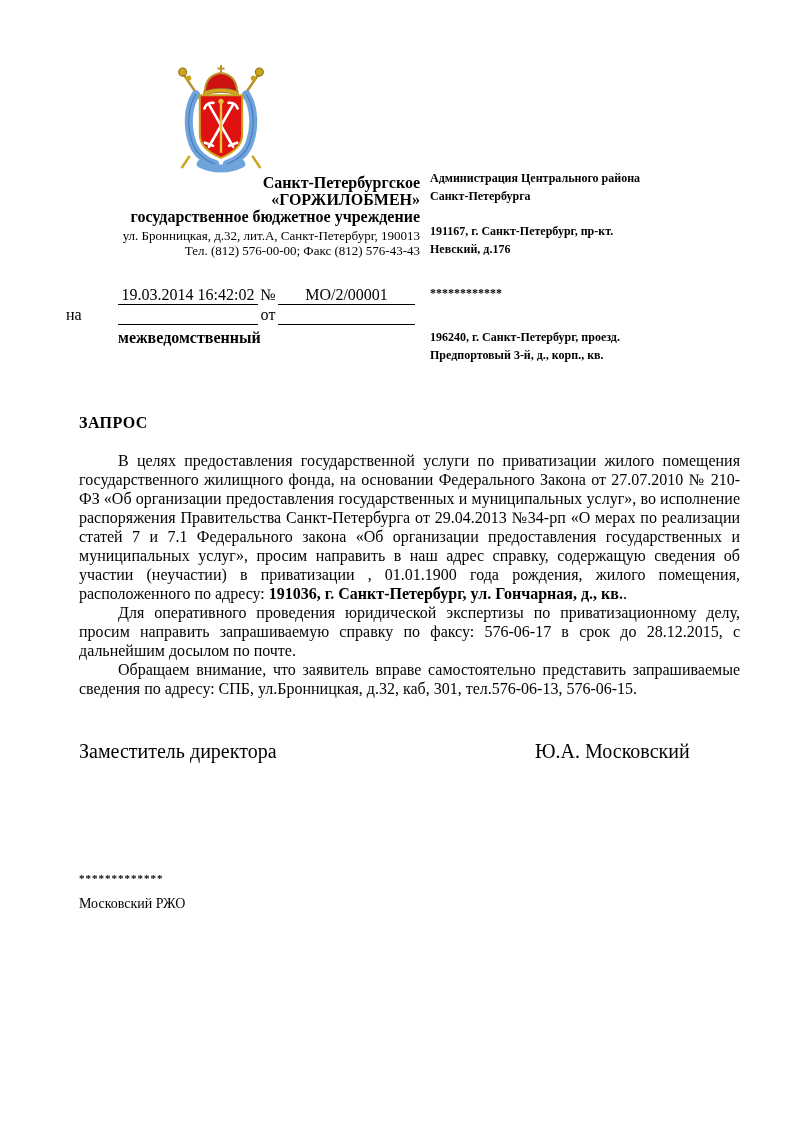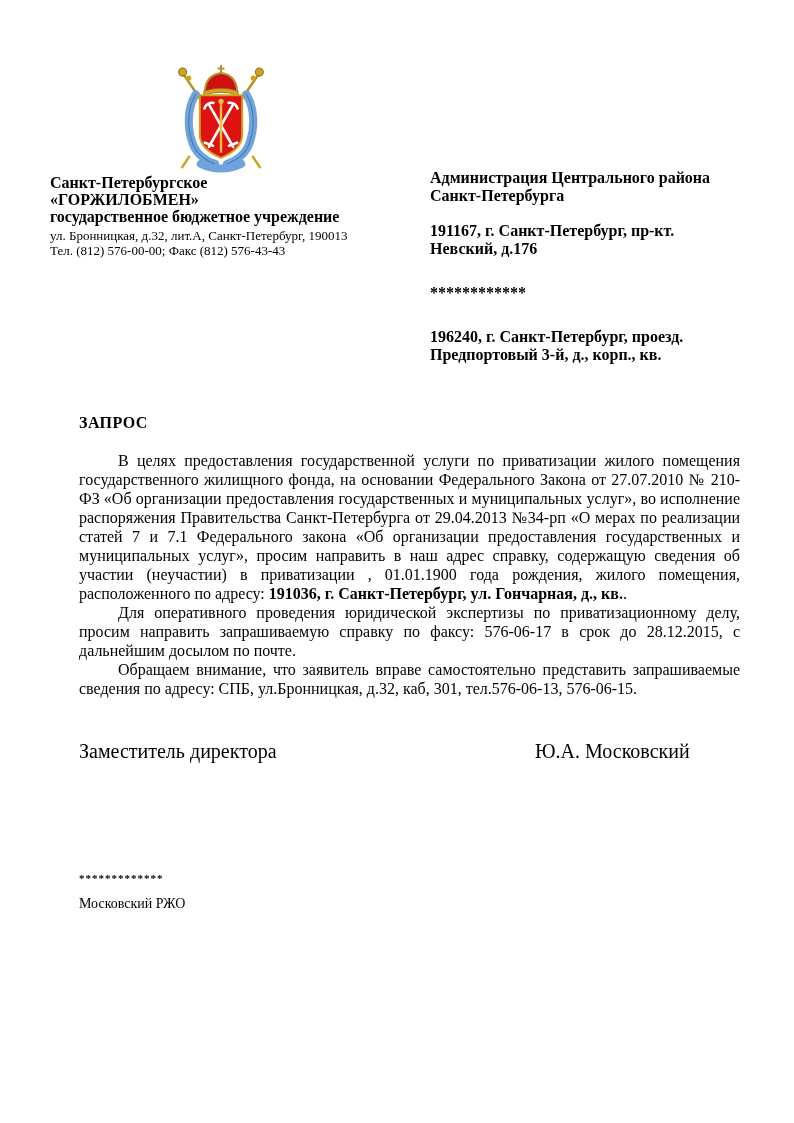--- a/index.html
+++ b/index.html
@@ -10,26 +10,26 @@
     height: 1123px;
     margin: 0 auto;
     background: #ffffff;
     font-family: "Liberation Serif", serif;
     color: #000;
     overflow: hidden;
   }
   
   .emblem { position: absolute; left: 174px; top: 62px; width: 94px; height: 113px; }
   
-  .org-block { position: absolute; left: 50px; top: 174px; width: 370px; text-align: left; }
+  .org-block { position: absolute; left: 50px; top: 174px; width: 370px; text-align: right; }
   .org-name { font-weight: bold; font-size: 16px; line-height: 17px; white-space: nowrap; }
   .org-small { font-size: 13px; line-height: 14px; margin-top: 1px; white-space: nowrap; }
   .org-small.first { margin-top: 4px; }
   
-  .recipient-block { position: absolute; left: 430px; top: 169px; width: 345px; font-weight: bold; font-size: 16px; line-height: 18px; }
+  .recipient-block { position: absolute; left: 430px; top: 169px; width: 345px; font-weight: bold; font-size: 12px; line-height: 18px; }
   .recipient-block .grp { margin: 0; }
   .recipient-block .gap-a { margin-top: 17px; }
   .recipient-block .gap-b { margin-top: 26px; }
   
   .ref-block {
     position: absolute; left: 60px; top: 285px;
     display: grid;
     grid-template-columns: 58px 140px 20px 137px;
     align-items: end;
     font-size: 16px; line-height: 20px;
@@ -113,20 +113,33 @@
   <div class="recipient-block">
     <div class="grp">Администрация Центрального района</div>
     <div class="grp">Санкт-Петербурга</div>
     <div class="grp gap-a">191167, г. Санкт-Петербург, пр-кт.</div>
     <div class="grp">Невский, д.176</div>
     <div class="grp gap-b">************</div>
     <div class="grp gap-b">196240, г. Санкт-Петербург, проезд.</div>
     <div class="grp">Предпортовый 3-й, д., корп., кв.</div>
   </div>
 
+  <div class="ref-block">
+    <div class="ref-cell"></div>
+    <div class="ref-cell u-line">19.03.2014 16:42:02</div>
+    <div class="ref-cell ref-label-mid">№</div>
+    <div class="ref-cell u-line">МО/2/00001</div>
+
+    <div class="ref-cell ref-label-na">на</div>
+    <div class="ref-cell u-line"></div>
+    <div class="ref-cell ref-label-mid">от</div>
+    <div class="ref-cell u-line"></div>
+
+    <div class="ref-type">межведомственный</div>
+  </div>
 
   <div class="doc-title">ЗАПРОС</div>
 
   <div class="doc-body">
     <p><span>В целях предоставления государственной услуги по приватизации жилого помещения государственного жилищного фонда, на основании Федерального Закона от 27.07.2010 № 210-ФЗ «Об организации предоставления государственных и муниципальных услуг», во исполнение распоряжения Правительства Санкт-Петербурга от 29.04.2013 №34-рп «О мерах по реализации статей 7 и 7.1 Федерального закона «Об организации предоставления государственных и муниципальных услуг», просим направить в наш адрес справку, содержащую сведения об участии (неучастии) в приватизации , 01.01.1900 года рождения, жилого помещения, расположенного по адресу: </span><span class="bold-inline">191036, г. Санкт-Петербург, ул. Гончарная, д., кв.</span><span>.</span></p>
     <p>Для оперативного проведения юридической экспертизы по приватизационному делу, просим направить запрашиваемую справку по факсу: 576-06-17 в срок до 28.12.2015, с дальнейшим досылом по почте.</p>
     <p>Обращаем внимание, что заявитель вправе самостоятельно представить запрашиваемые сведения по адресу: СПБ, ул.Бронницкая, д.32, каб, 301, тел.576-06-13, 576-06-15.</p>
   </div>
 
   <div class="signature-row">

